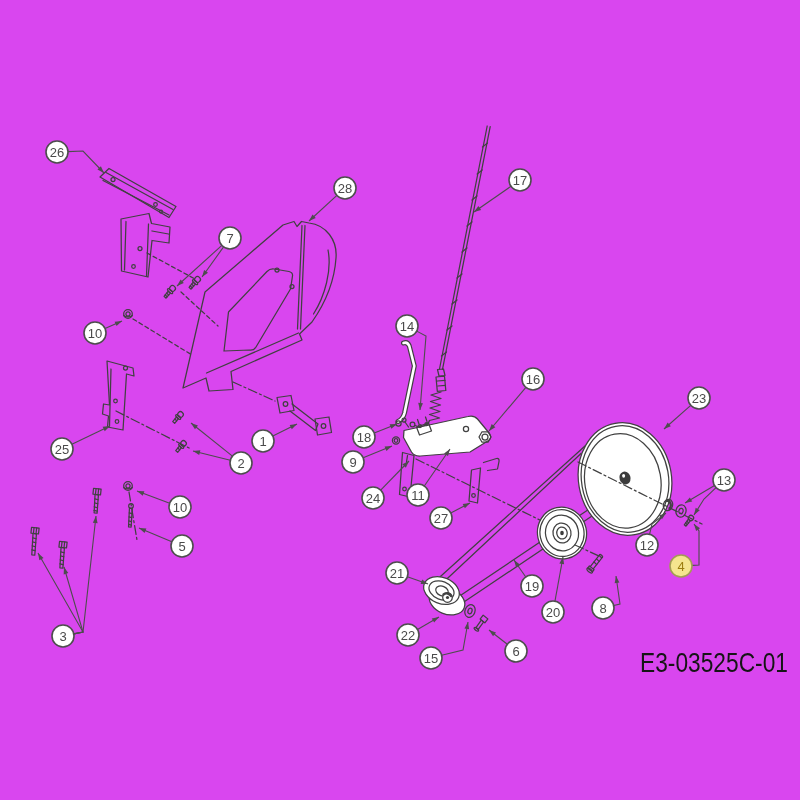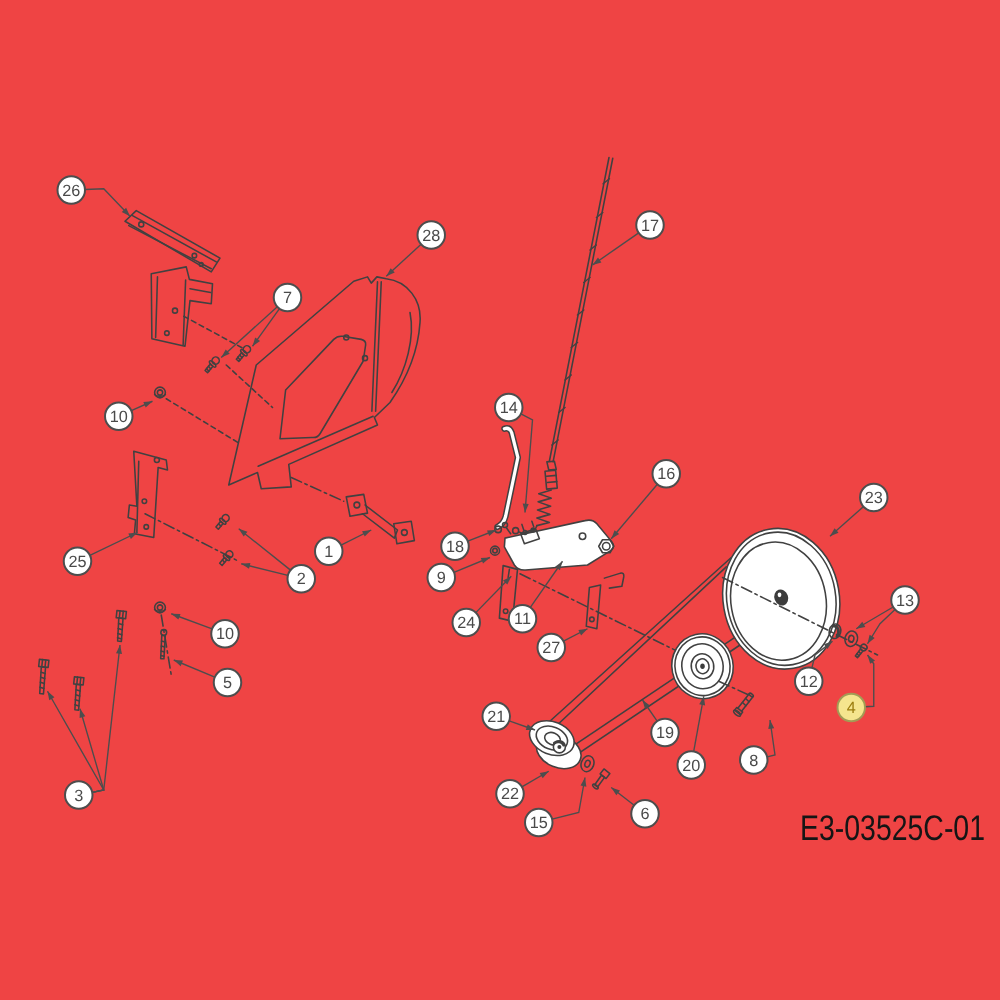--- a/index.html
+++ b/index.html
@@ -1,16 +1,16 @@
 <!DOCTYPE html>
 <html><head>
 <meta charset="utf-8">
 <style>
   html,body{margin:0;padding:0;background:#ffffff;}
-  .stage{position:relative;width:800px;height:800px;background:#ef4444;overflow:hidden;
+  .stage{position:relative;width:800px;height:800px;background:#d946ef;overflow:hidden;
          font-family:"Liberation Sans", sans-serif;text-align:right;}
   svg{display:block;}
   .dash{stroke-dasharray:4 3;}
   .cl{stroke-dasharray:9 3 2 3;}
 </style>
 </head>
 <body>
 
 <div class="stage">
 <svg id="diagram" width="800" height="800" viewBox="0 0 800 800">

